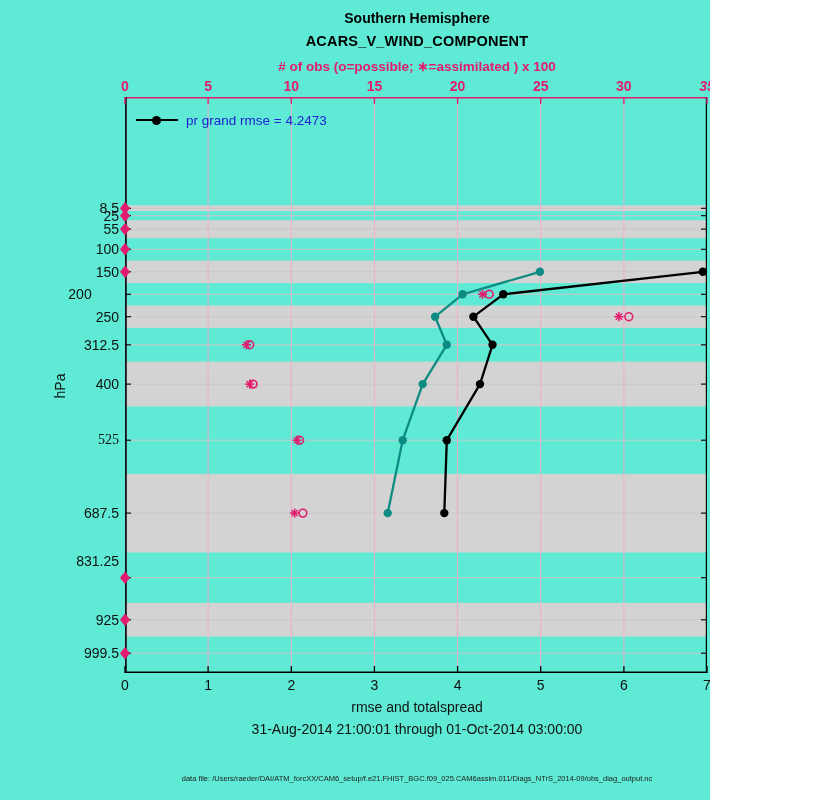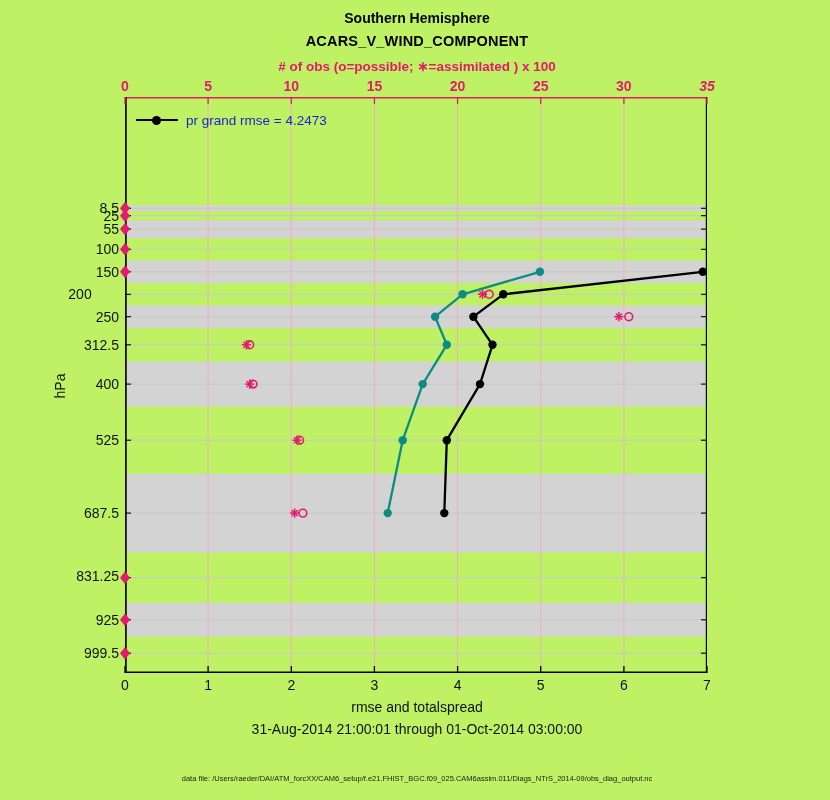--- a/index.html
+++ b/index.html
@@ -1,16 +1,16 @@
 <!DOCTYPE html>
 <html><head>
 <meta charset="utf-8">
 <style>
   html,body{margin:0;padding:0;background:#ffffff;}
-  #figure{position:relative;width:830px;height:800px;background:#bef264;
+  #figure{position:relative;width:710px;height:800px;background:#5eead4;
           font-family:"Liberation Sans",sans-serif;overflow:hidden;}
   .title1{position:absolute;left:0;top:10px;width:834px;text-align:center;
           font-size:14px;font-weight:700;color:#000;}
   .title2{position:absolute;left:0;top:33px;width:834px;text-align:center;
           font-size:14.5px;font-weight:700;color:#000;letter-spacing:.2px;}
   .subtitle{position:absolute;left:0;top:58px;width:834px;text-align:center;
           font-size:13.5px;font-weight:700;}
   #plot{position:absolute;left:125px;top:97px;width:582px;height:576px;overflow:visible;}
   #chart-svg{position:absolute;left:0;top:0;overflow:visible;}
   .tick-label{position:absolute;width:44px;text-align:center;font-size:14px;color:#111;}
@@ -214,19 +214,19 @@
       <div class="tick-label" style="left: 685px; top: 677px;">7</div>
       <div class="y-tick-label" style="left: 41px; top: 200.267px;">8.5</div>
       <div class="y-tick-label" style="left: 41px; top: 207.675px;">25</div>
       <div class="y-tick-label" style="left: 41px; top: 221.145px;">55</div>
       <div class="y-tick-label" style="left: 41px; top: 241.35px;">100</div>
       <div class="y-tick-label" style="left: 41px; top: 263.8px; text-align: right;">150</div>
       <div class="y-tick-label" style="left: 41px; top: 286.25px; text-align: center;">200</div>
       <div class="y-tick-label" style="left: 41px; top: 308.7px;">250</div>
       <div class="y-tick-label" style="left: 41px; top: 336.762px;">312.5</div>
       <div class="y-tick-label" style="left: 41px; top: 376.05px;">400</div>
-      <div class="y-tick-label" style="left: 41px; top: 432.175px;">525</div>
+      <div class="y-tick-label" style="left: 41px; top: 432.175px; font-family: Liberation Serif, serif;">525</div>
       <div class="y-tick-label" style="left: 41px; top: 505.137px;">687.5</div>
-      <div class="y-tick-label" style="left: 41px; top: 568px;">831.25</div>
+      <div class="y-tick-label" style="left: 41px; top: 553px;">831.25</div>
       <div class="y-tick-label" style="left: 41px; top: 611.775px;">925</div>
       <div class="y-tick-label" style="left: 41px; top: 645.226px;">999.5</div>
     </div>
 </div>
 
 </body></html>

